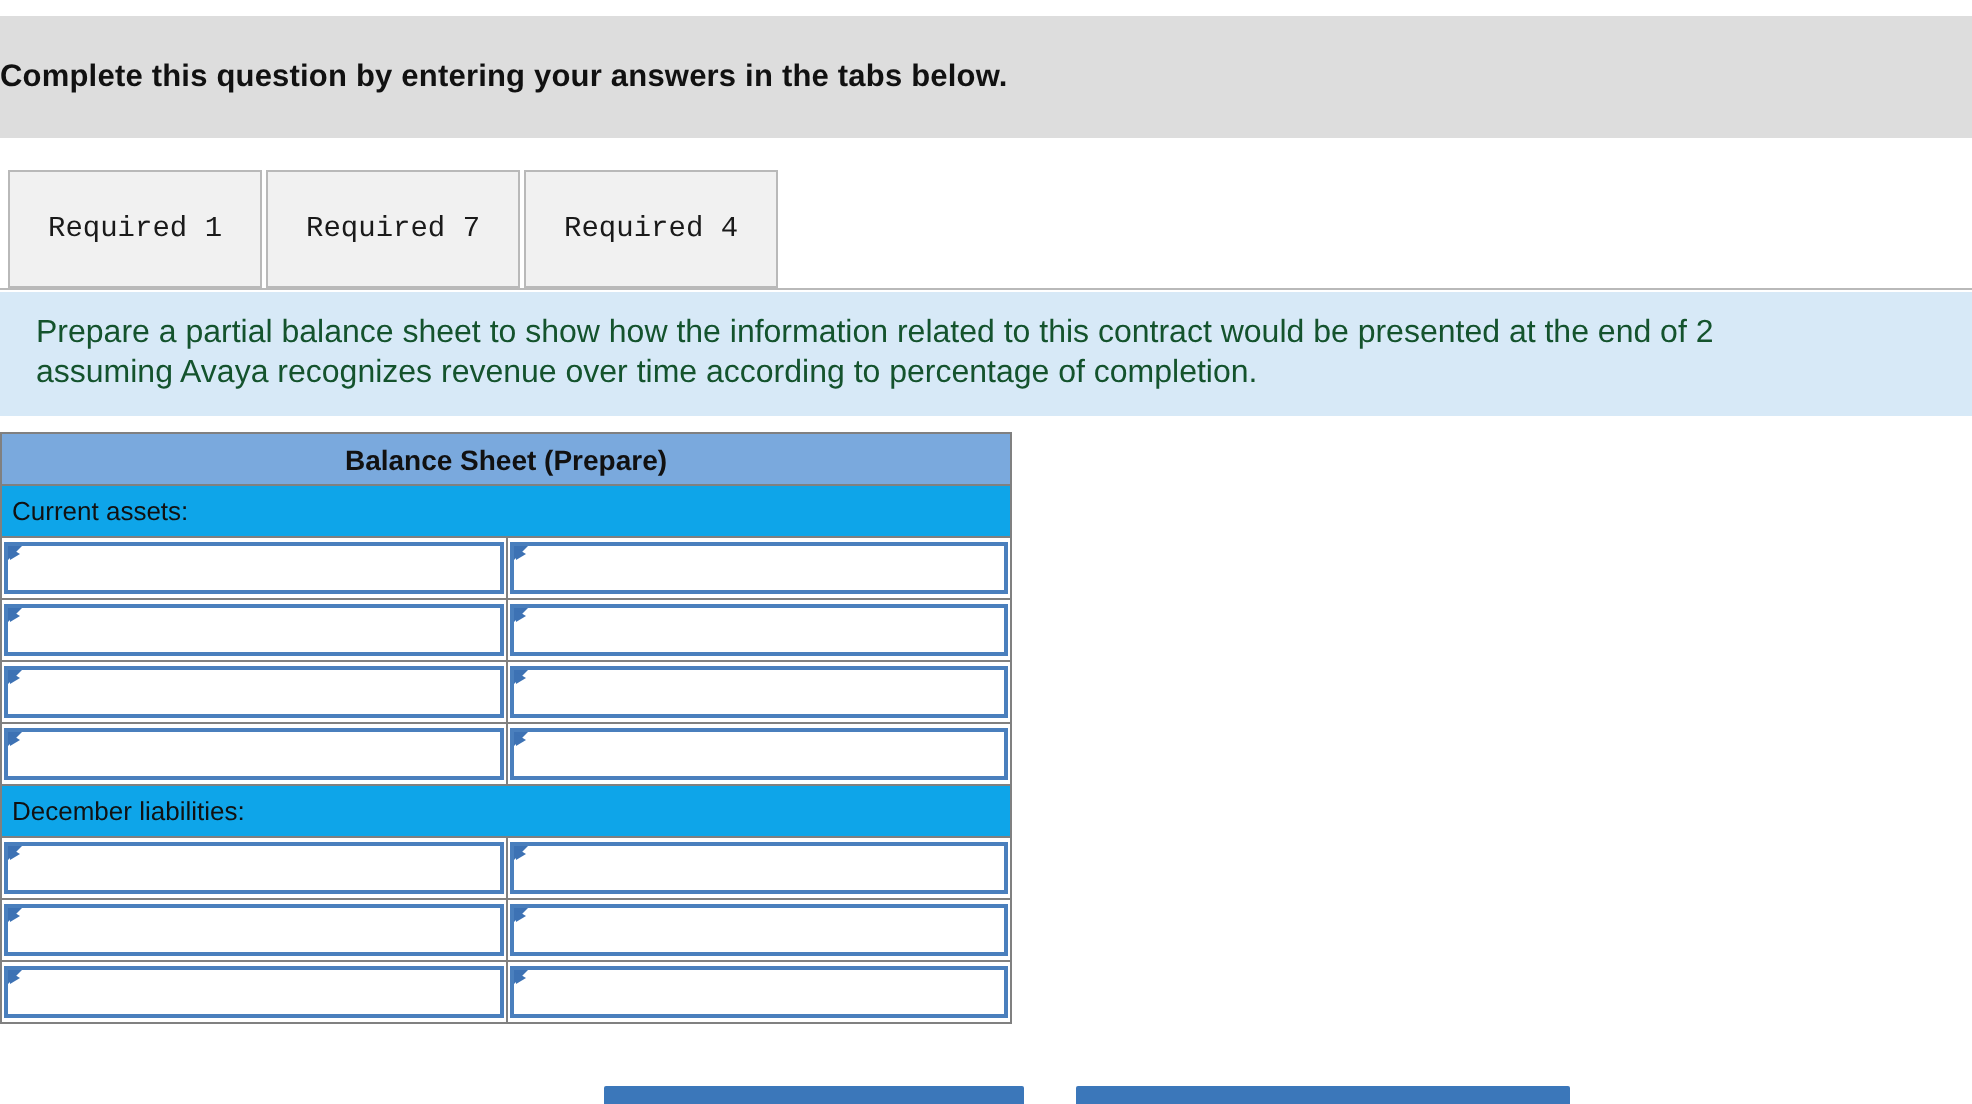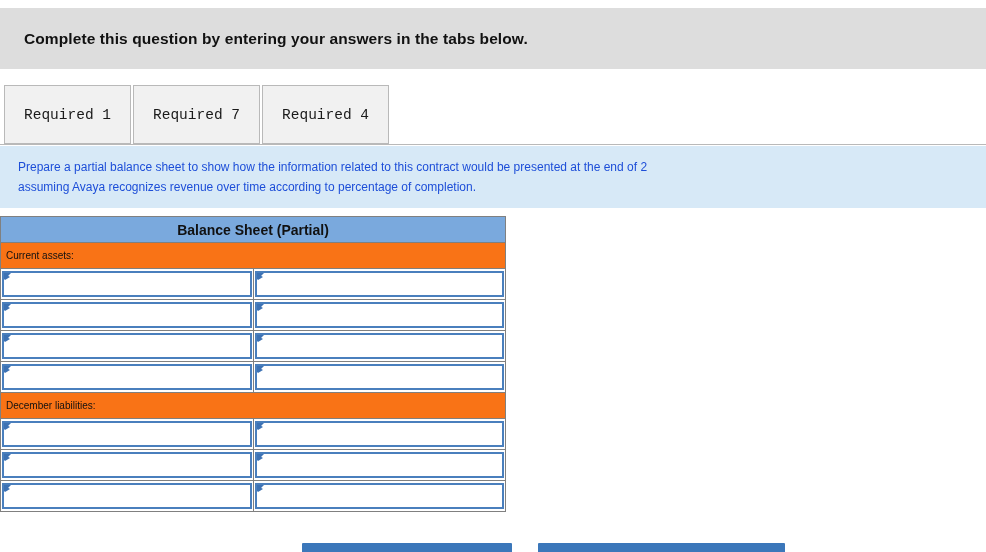--- a/index.html
+++ b/index.html
@@ -21,21 +21,20 @@
   
   .top-band {
     position: absolute;
     left: 0; top: 8px;
     width: 986px; height: 61px;
     background: #dddddd;
     display: flex;
     align-items: center;
   }
   .top-band-text {
-    padding-left: 24px;
     font-size: 15.5px;
     font-weight: bold;
     color: #111111;
     letter-spacing: 0.1px;
   }
 
   
   .tabstrip {
     position: absolute;
     left: 0; top: 85px;
@@ -78,22 +77,22 @@
   
   .req-panel {
     position: absolute;
     left: 0; top: 145px;
     width: 986px; height: 63px;
     background: #d7e9f7;
     border-top: 1px solid #ffffff;
     padding: 11px 0 0 18px;
   }
   .req-line {
-    font-size: 12px;
-    color: #1d4ed8;
+    font-size: 16px;
+    color: #14532d;
     line-height: 20px;
     white-space: nowrap;
   }
 
   
   .bs-table {
     position: absolute;
     left: 0; top: 216px;
     width: 506px;
     border-collapse: collapse;
@@ -106,22 +105,22 @@
   }
   .bs-head {
     background: #7aa9dd;
     text-align: center;
     font-size: 14px;
     font-weight: bold;
     color: #111111;
     height: 26px;
   }
   .bs-section {
-    background: #f97316;
-    font-size: 10px;
+    background: #0ea5e9;
+    font-size: 13px;
     color: #111111;
     height: 26px;
     padding-left: 5px !important;
   }
   .cell-input {
     padding: 2px 1px 2px 1px !important;
     border: 1px solid #808080;
     background: #ffffff;
   }
   .col-left  { width: 380px; }
@@ -195,21 +194,21 @@
   </div>
 
   <div class="req-panel">
     <div class="req-line">Prepare a partial balance sheet to show how the information related to this contract would be presented at the end of 2</div>
     <div class="req-line">assuming Avaya recognizes revenue over time according to percentage of completion.</div>
   </div>
 
   <table class="bs-table">
     <tbody>
         <tr>
-      <td class="bs-head" colspan="2">Balance Sheet (Partial)</td>
+      <td class="bs-head" colspan="2">Balance Sheet (Prepare)</td>
     </tr>
 
     <tr>
       <td class="bs-section" colspan="2">Current assets:</td>
     </tr>
 
     <tr>
       <td class="cell-input col-left">
         <span class="inputbox">
           <span class="tri"></span>

